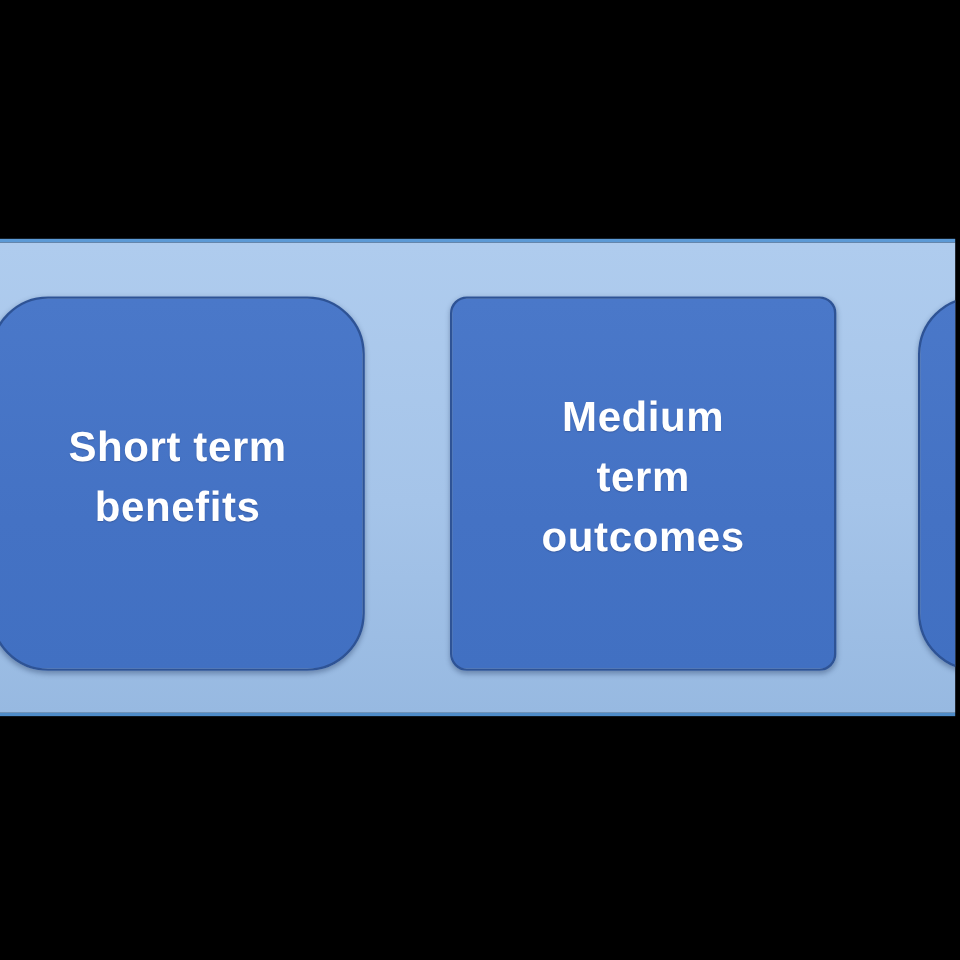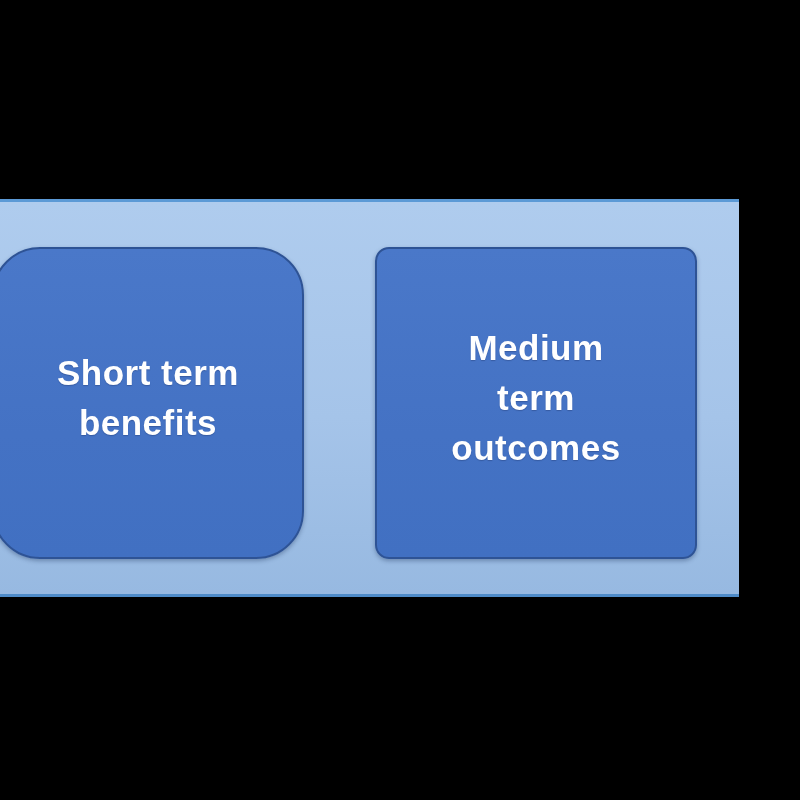--- a/index.html
+++ b/index.html
@@ -20,21 +20,21 @@
     width: 800px;
     background: #000000;
   }
   .letterbox-top { top: 0; height: 199px; }
   .letterbox-bottom { top: 597px; height: 203px; }
 
   .band {
     position: absolute;
     left: 0;
     top: 199px;
-    width: 739px;
+    width: 796px;
     height: 398px;
     box-sizing: border-box;
     background: linear-gradient(180deg, #AFCCEE 0%, #A5C4E9 55%, #97B9E1 100%);
     border-top: 3px solid #5C9AD6;
     border-bottom: 3px solid #4E8BC8;
     overflow: hidden;
   }
 
   .box {
     position: absolute;

